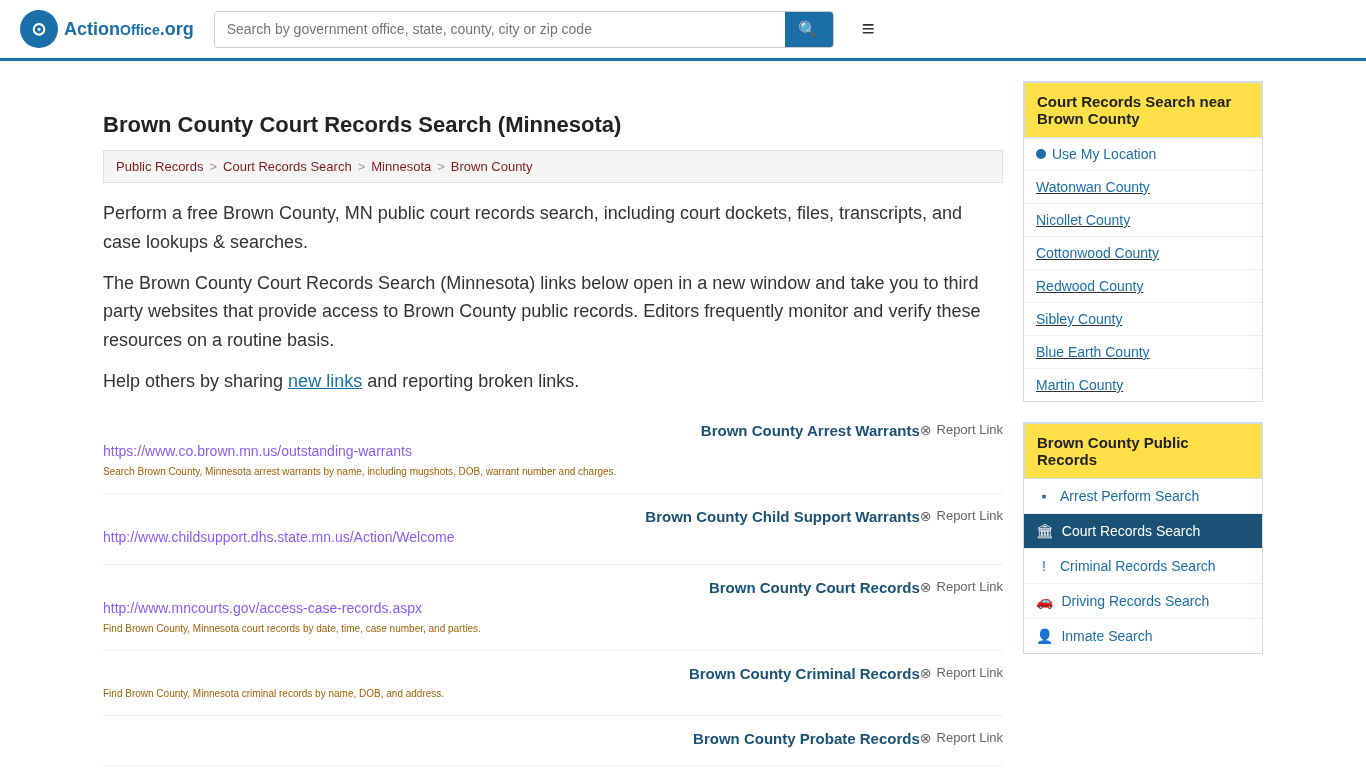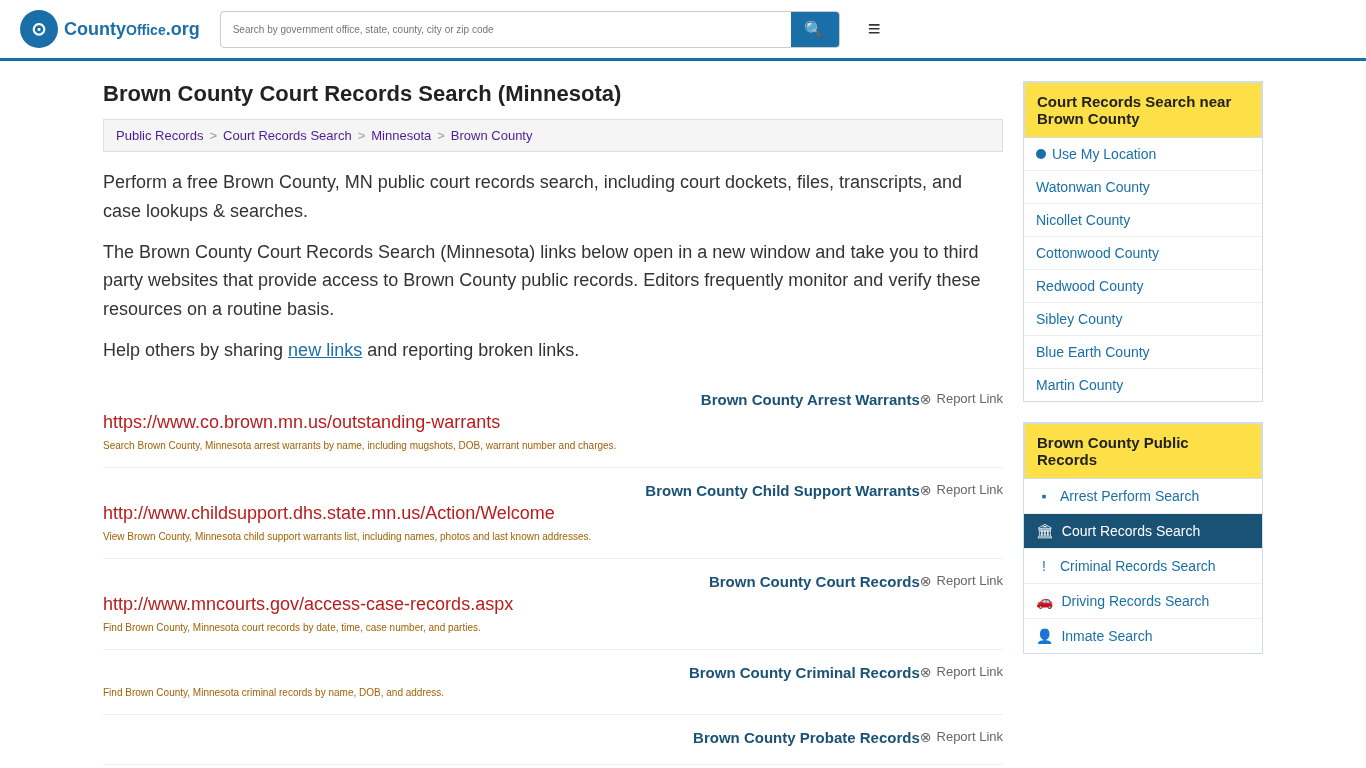--- a/index.html
+++ b/index.html
@@ -51,21 +51,21 @@
       align-items: center;
       border: 1px solid #ccc;
       border-radius: 4px;
       overflow: hidden;
     }
     .search-input {
       flex: 1;
       border: none;
       outline: none;
       padding: 8px 12px;
-      font-size: 10px;
+      font-size: 14px;
       color: #a21caf;
     }
     .search-btn {
       background: #1a6fa8;
       border: none;
       padding: 8px 14px;
       cursor: pointer;
       color: white;
       font-size: 16px;
     }
@@ -81,20 +81,21 @@
     
     .main-container {
       max-width: 1200px;
       margin: 0 auto;
       padding: 20px;
       display: flex;
       gap: 20px;
     }
     .content-area {
       flex: 1;
+      margin-top: 31px;
     }
     .sidebar {
       width: 240px;
       flex-shrink: 0;
     }
 
     
     .page-title {
       font-size: 22px;
       font-weight: bold;
@@ -109,21 +110,21 @@
       border: 1px solid #e0e0e0;
       font-size: 13px;
       color: #666;
       margin-bottom: 16px;
       display: flex;
       align-items: center;
       gap: 6px;
       flex-wrap: wrap;
     }
     .breadcrumb a {
-      color: #4c1d95;
+      color: #7f1d1d;
       text-decoration: none;
     }
     .breadcrumb .sep { color: #999; }
 
     
     .description {
       font-size: 18px;
       color: #333;
       line-height: 1.6;
       margin-bottom: 12px;
@@ -157,22 +158,22 @@
       color: #666;
       cursor: pointer;
       background: none;
       border: none;
       white-space: nowrap;
     }
     .report-icon {
       font-size: 14px;
     }
     .record-url {
-      color: #b91c1c;
-      font-size: 18px;
+      color: #8b5cf6;
+      font-size: 14px;
       margin-bottom: 5px;
     }
     .record-desc {
       font-size: 10px;
       color: #a16207;
       line-height: 1.5;
     }
 
     
     .sidebar-section-title {
@@ -184,20 +185,21 @@
       margin-bottom: 0;
       border: 1px solid #d0dce8;
     }
     .sidebar-section {
       margin-bottom: 20px;
       border: 1px solid #d0dce8;
     }
     .sidebar-list {
       list-style: none;
       padding: 0;
+      text-decoration: underline;
     }
     .sidebar-list li {
       border-bottom: 1px solid #eee;
     }
     .sidebar-list li:last-child { border-bottom: none; }
     .sidebar-list a {
       display: block;
       padding: 8px 12px;
       color: #1a6fa8;
       text-decoration: none;
@@ -257,21 +259,21 @@
       font-size: 14px;
     }
   </style>
 </head>
 <body>
 
 <header class="header">
   <a class="logo-area" href="#">
     <div class="logo-icon">⊙</div>
     <span class="logo-text">
-      <span>County</span><span class="logo-org">Office</span><span>.org</span>
+      <span>Action</span><span class="logo-org">Office</span><span>.org</span>
     </span>
   </a>
   <div class="search-bar-container">
     <input class="search-input" type="text" placeholder="Search by government office, state, county, city or zip code" style="">
     <button class="search-btn">
       <span>🔍</span>
     </button>
   </div>
   <button class="menu-btn">
     <span>≡</span>
@@ -314,21 +316,20 @@
     </div>
         <div class="record-item">
       <div class="record-item-header">
         <a class="record-title" href="#">Brown County Child Support Warrants</a>
         <button class="report-link-btn">
           <span class="report-icon">⊗</span>
           <span>Report Link</span>
         </button>
       </div>
       <div class="record-url">http://www.childsupport.dhs.state.mn.us/Action/Welcome</div>
-      <div class="record-desc">View Brown County, Minnesota child support warrants list, including names, photos and last known addresses.</div>
     </div>
         <div class="record-item">
       <div class="record-item-header">
         <a class="record-title" href="#">Brown County Court Records</a>
         <button class="report-link-btn">
           <span class="report-icon">⊗</span>
           <span>Report Link</span>
         </button>
       </div>
       <div class="record-url">http://www.mncourts.gov/access-case-records.aspx</div>

